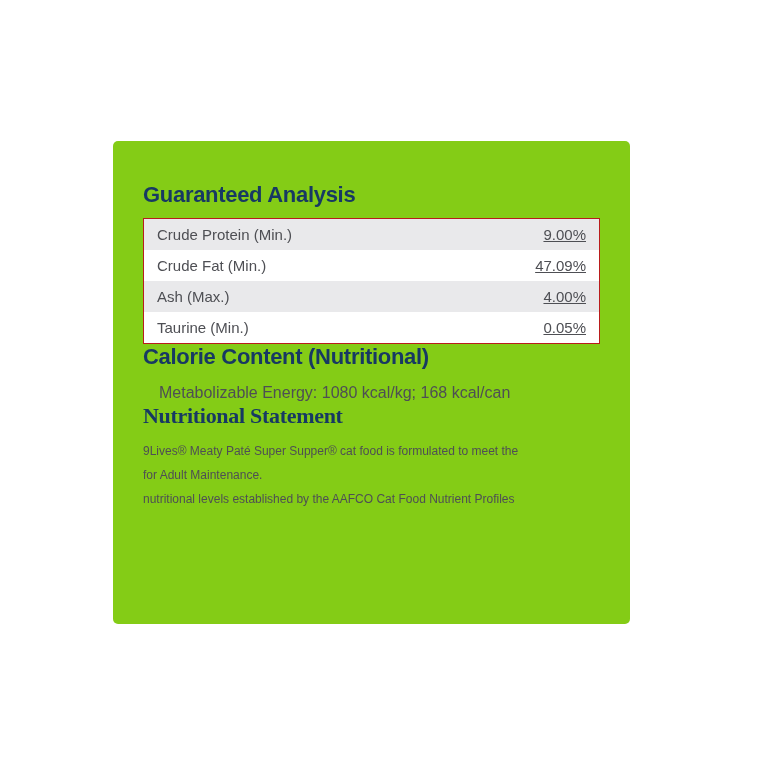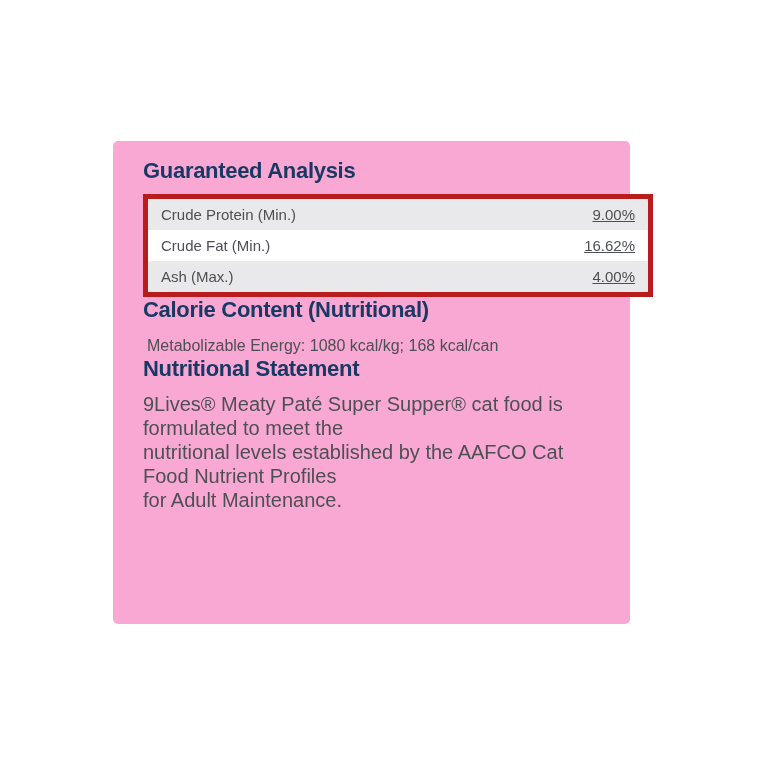--- a/index.html
+++ b/index.html
@@ -15,100 +15,104 @@
     background: #ffffff;
     overflow: hidden;
   }
   .panel {
     position: absolute;
     left: 113px;
     top: 141px;
     width: 517px;
     height: 483px;
     box-sizing: border-box;
-    padding: 17px 30px;
-    background: #f9a8d4;
+    padding: 41px 30px;
+    background: #84cc16;
     border-radius: 5px;
   }
   h2.section-heading {
     margin: 0;
     font-size: 22px;
     line-height: 26px;
     font-weight: 700;
     letter-spacing: -0.3px;
     color: #173963;
   }
   .ga-table {
     margin-top: 10px;
-    width: 510px;
+    width: 457px;
     box-sizing: border-box;
     background: #ffffff;
-    border: 5px solid #b91c1c;
+    border: 1px solid #b91c1c;
   }
   .ga-row {
     display: flex;
     justify-content: space-between;
     align-items: center;
     height: 31px;
     padding: 0 13px;
     font-size: 15px;
     color: #4e4f54;
   }
   .ga-row:nth-child(odd) {
     background: #e9e9eb;
   }
   .ga-row .value {
     text-align: right;
     text-decoration: underline;
   }
   .calorie-heading { margin-top: 26px; }
   .calorie-text {
-    margin: 13px 0 0 4px;
+    margin: 13px 0 0 16px;
     font-size: 16px;
     line-height: 20px;
     color: #4e4f54;
   }
-  .nutritional-heading { margin-top: 26px; }
+  .nutritional-heading { margin-top: 26px; font-family: Liberation Serif, serif; }
   .statement {
     margin: 10px 0 0 0;
-    font-size: 20px;
+    font-size: 12px;
     line-height: 24px;
     color: #4e4f54;
   }
   .statement span { display: block; }
 </style>
 </head>
 <body>
 
 <div class="page">
   <section class="panel">
 
     <h2 class="section-heading">Guaranteed Analysis</h2>
 
     <div class="ga-table">
       <div class="ga-row">
         <span class="label">Crude Protein (Min.)</span>
         <span class="value">9.00%</span>
       </div>
       <div class="ga-row">
         <span class="label">Crude Fat (Min.)</span>
-        <span class="value">16.62%</span>
+        <span class="value">47.09%</span>
       </div>
       <div class="ga-row">
         <span class="label">Ash (Max.)</span>
         <span class="value">4.00%</span>
+      </div>
+      <div class="ga-row">
+        <span class="label">Taurine (Min.)</span>
+        <span class="value">0.05%</span>
       </div>
     </div>
 
     <h2 class="section-heading calorie-heading">Calorie Content (Nutritional)</h2>
 
     <p class="calorie-text">Metabolizable Energy: 1080 kcal/kg; 168 kcal/can</p>
 
     <h2 class="section-heading nutritional-heading">Nutritional Statement</h2>
 
     <p class="statement">
       <span>9Lives® Meaty Paté Super Supper® cat food is formulated to meet the</span>
+      <span>for Adult Maintenance.</span>
       <span>nutritional levels established by the AAFCO Cat Food Nutrient Profiles</span>
-      <span>for Adult Maintenance.</span>
     </p>
 
   </section>
 </div>
 
 </body></html>

